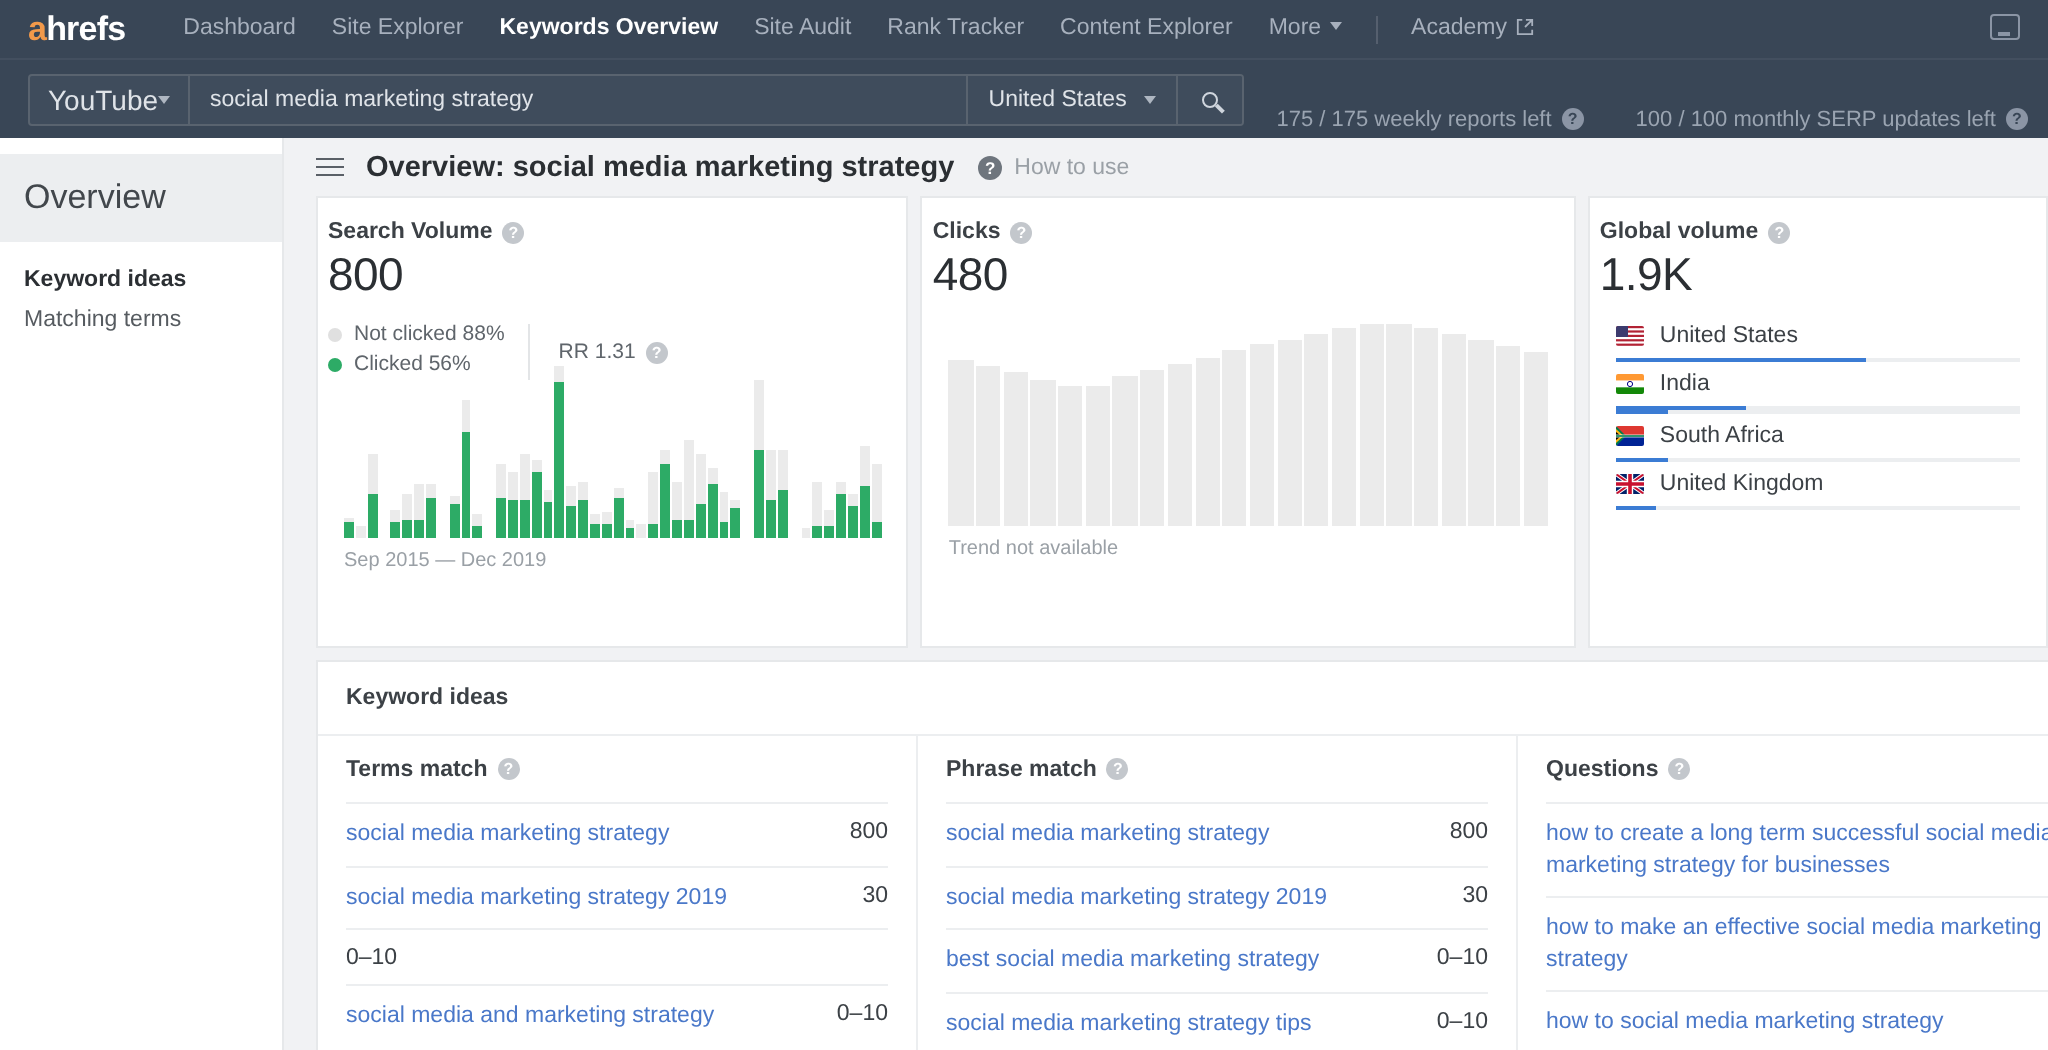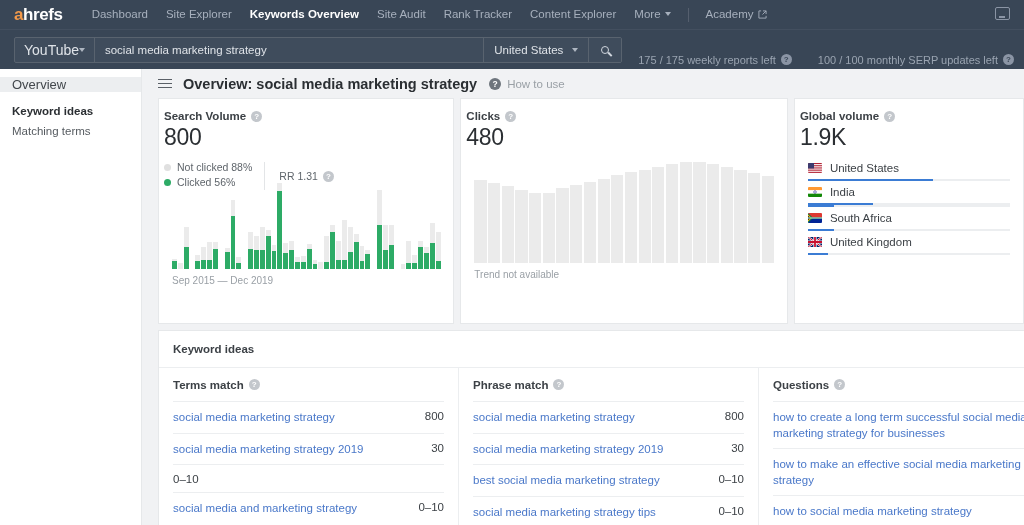--- a/index.html
+++ b/index.html
@@ -64,21 +64,21 @@
   .quota.second{ margin-left:26px; }
   .qmark{
     display:inline-block; width:11px; height:11px; border-radius:50%;
     background:#8b95a5; color:#394656; font-size:8px; line-height:11px;
     text-align:center; margin-left:5px; font-weight:bold;
   }
 
   
   .body{ display:flex; height:456px; }
   .sidebar{ width:142px; background:#fff; border-right:1px solid #e6e8ea; padding-top:8px; flex:none;}
-  .side-item{ font-size:13px; color:#565b60; padding:0 12px; cursor:pointer;}
+  .side-item{ font-size:17px; color:#565b60; padding:12px 12px; cursor:pointer;}
   .side-item.sel{ background:#eceef0; color:#42474c;}
   .side-head{ font-size:11.5px; font-weight:bold; color:#2b2f33; padding:13px 12px 4px; }
   .side-sub{ font-size:11.5px; color:#565b60; padding:4px 12px; cursor:pointer;}
 
   .content{ flex:1; overflow:hidden; }
   .pagehead{ height:29px; display:flex; align-items:center; padding:0 0 0 16px; }
   .burger{ width:14px; margin-right:11px; cursor:pointer;}
   .burger span{ display:block; height:1.6px; background:#5a6067; margin:2.6px 0;}
   .ptitle{ font-size:14.5px; font-weight:bold; color:#2b2f33; }
   .howto{ display:flex; align-items:center; margin-left:12px; font-size:11.5px; color:#9aa0a6; cursor:pointer;}

